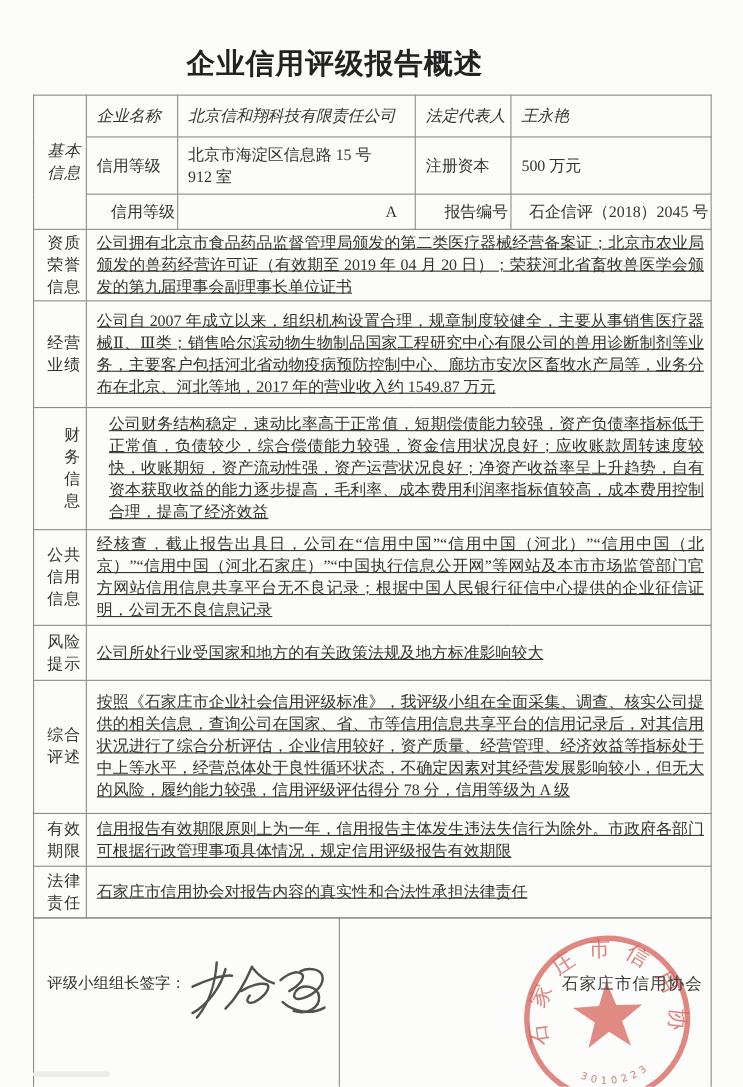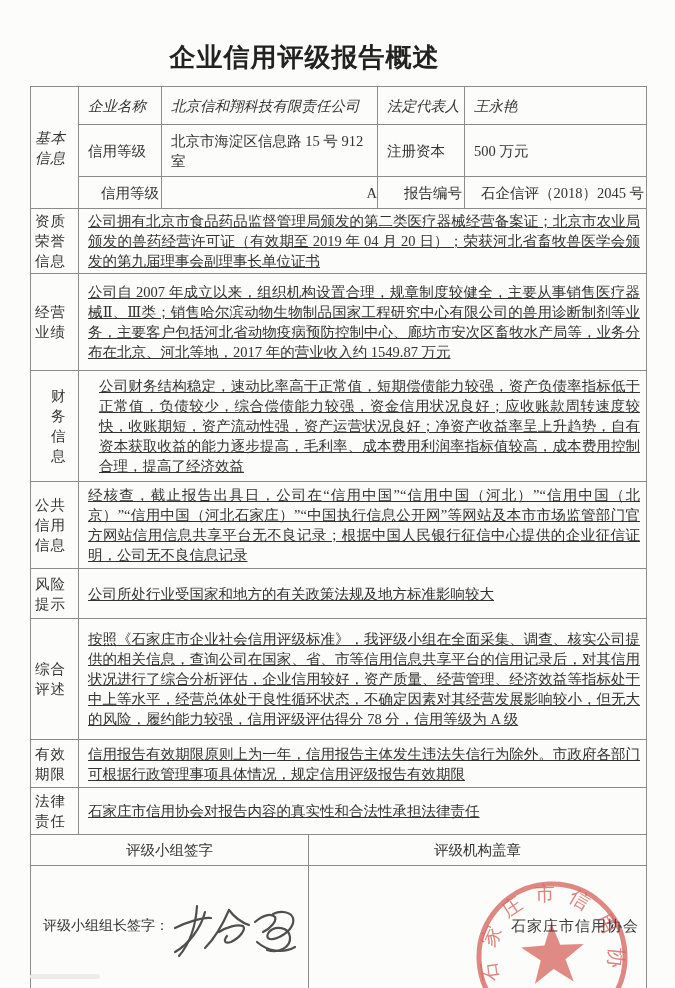--- a/index.html
+++ b/index.html
@@ -25,25 +25,25 @@
   }
   .t2{margin-top:-1px;}
   
   tr.b1 td{height:33px;font-style:italic;} tr.b2 td{height:47px;} tr.b3 td{height:27px;text-align:right;}
   tr.s1 td{height:60px;} tr.s2 td{height:92px;} tr.s3 td{height:106px;padding-left:20px;}
   tr.s4 td{height:82px;} tr.s5 td{height:45px;} tr.s6 td{height:116px;margin-left:36px;}
   tr.s7 td{height:43px;} tr.s8 td{height:42px;}
   tr.hdr td{height:28px;text-align:center;}
   tr.big td{height:160px;}
   td.lbl{
-    text-align:left;white-space:pre-line;
+    text-align:right;white-space:pre-line;
     padding:2px 4px;letter-spacing:1px;
   }
   td.k{padding:2px 2px 2px 9px;}
-  td.v{padding:2px 0 2px 9px;}
+  td.v{padding:2px 16px 2px 9px;}
   td.v5{padding:2px 2px 2px 9px;white-space:nowrap;}
   td.content{
     padding:2px 6px 2px 9px;
     text-align:justify;
     text-decoration:underline;
   }
   td.sigcell,td.sealcell{position:relative;padding:0;}
   .leader{position:absolute;left:12px;top:50px;font-size:14px;}
   .sig-svg{position:absolute;left:140px;top:32px;}
   .org{position:absolute;left:202px;top:50px;font-size:15px;color:#3a3a3a;letter-spacing:1px;}
@@ -132,24 +132,20 @@
       </tr>
     </tbody>
   </table>
 
   <table class="t2">
     <colgroup>
         <col style="width:278px">
         <col style="width:338px">
       </colgroup>
     <tbody>
-      <tr class="hdr">
-        <td>评级小组签字</td>
-        <td>评级机构盖章</td>
-      </tr>
       <tr class="big">
         <td class="sigcell">
           <span class="leader">评级小组组长签字：</span>
           <svg class="sig-svg" width="130" height="78" viewBox="0 0 130 78">
             <g fill="none" stroke="#383838" stroke-width="2.2" stroke-linecap="round" opacity="0.88">
               <path d="M4,30 C16,24 32,19 40,20"></path>
               <path d="M26,8 C25,24 20,44 8,58"></path>
               <path d="M34,14 C30,30 18,46 4,54"></path>
               <path d="M58,12 C52,26 44,40 34,50"></path>
               <path d="M58,12 C64,20 72,25 78,27"></path>

